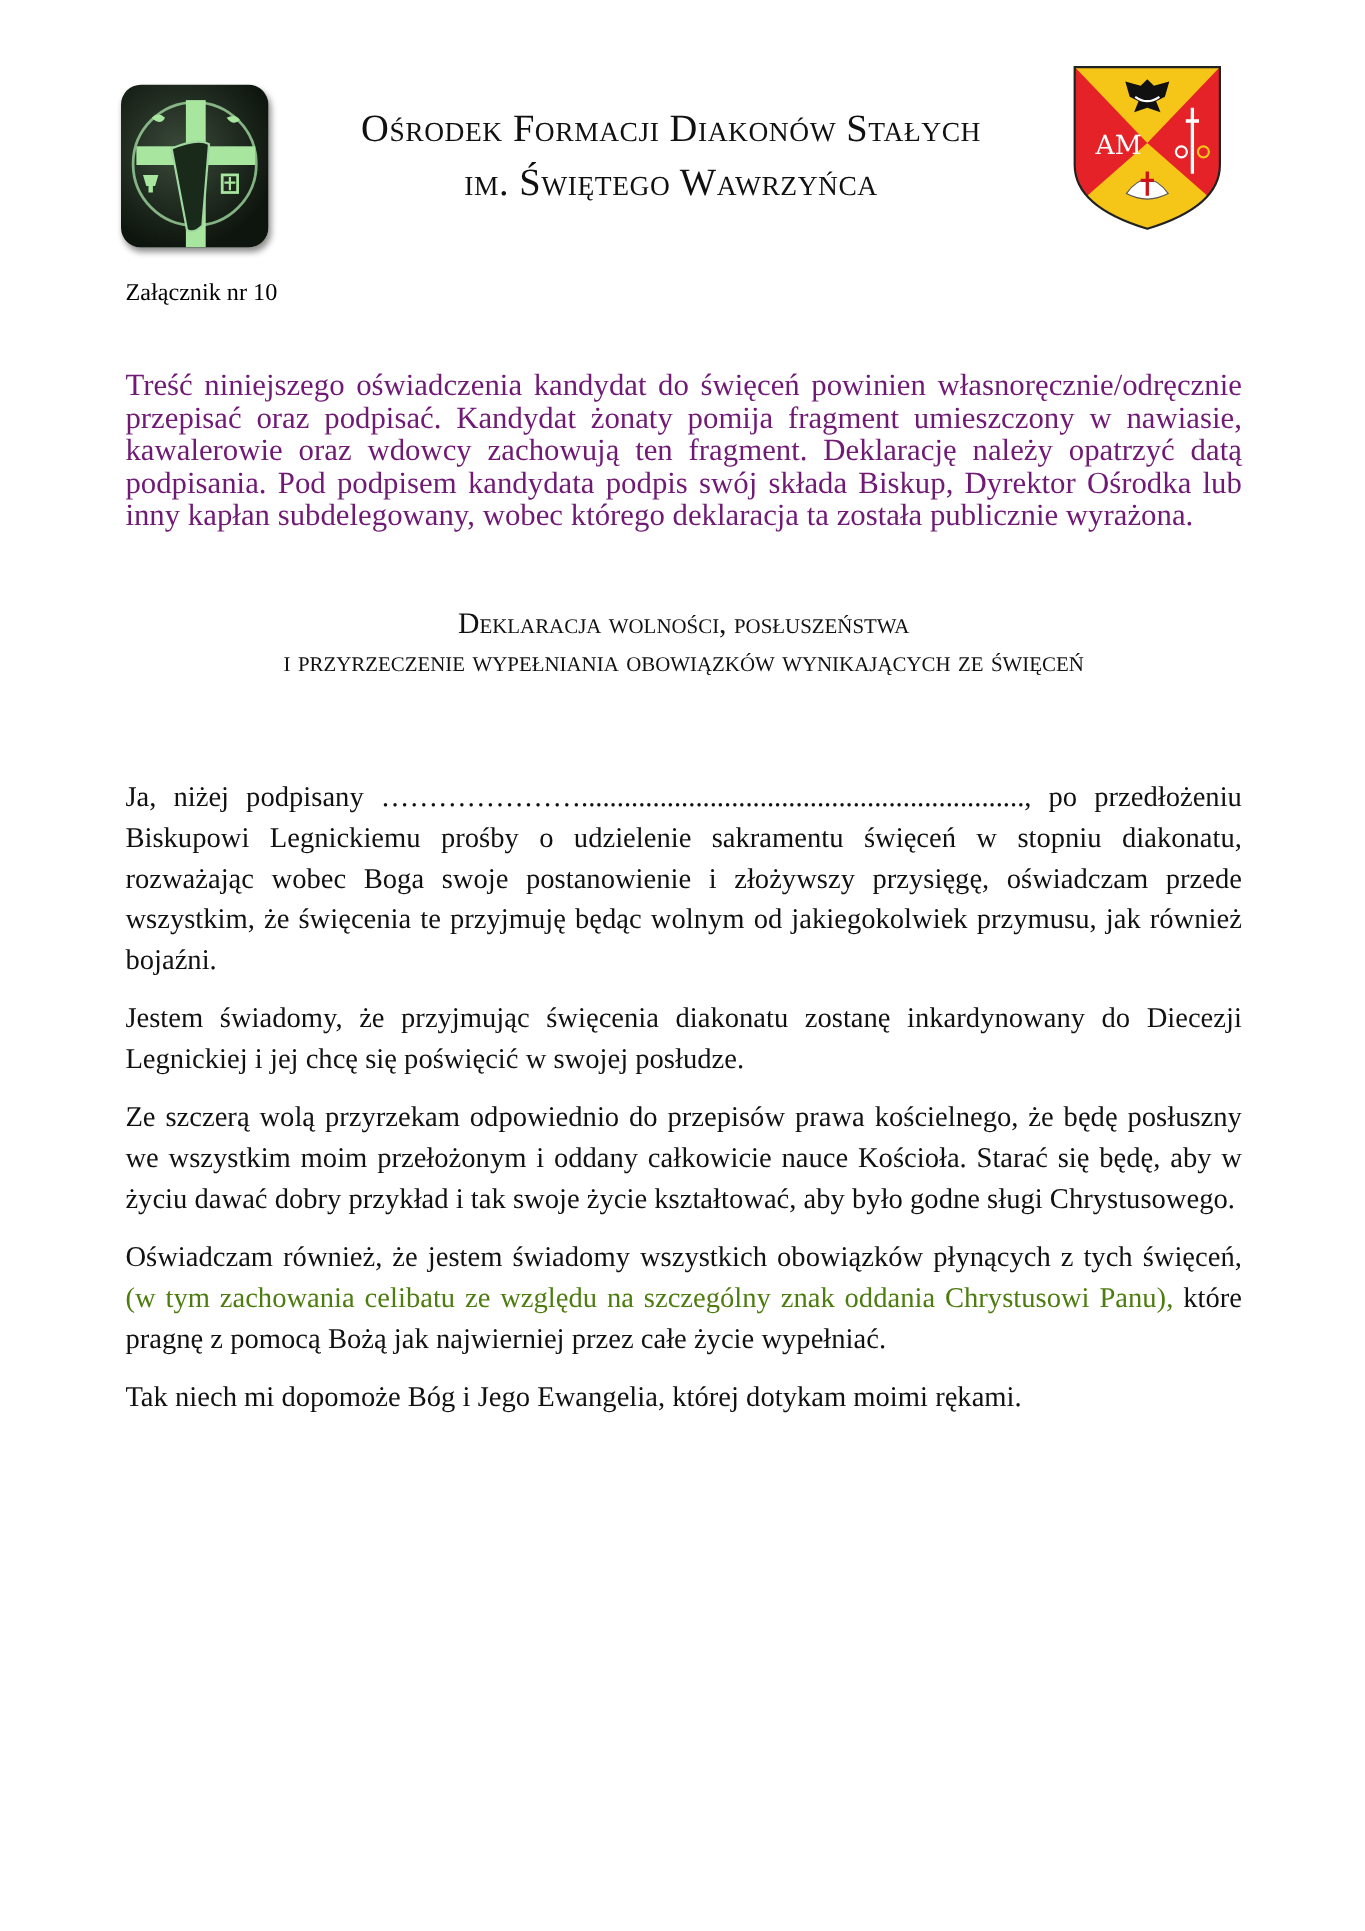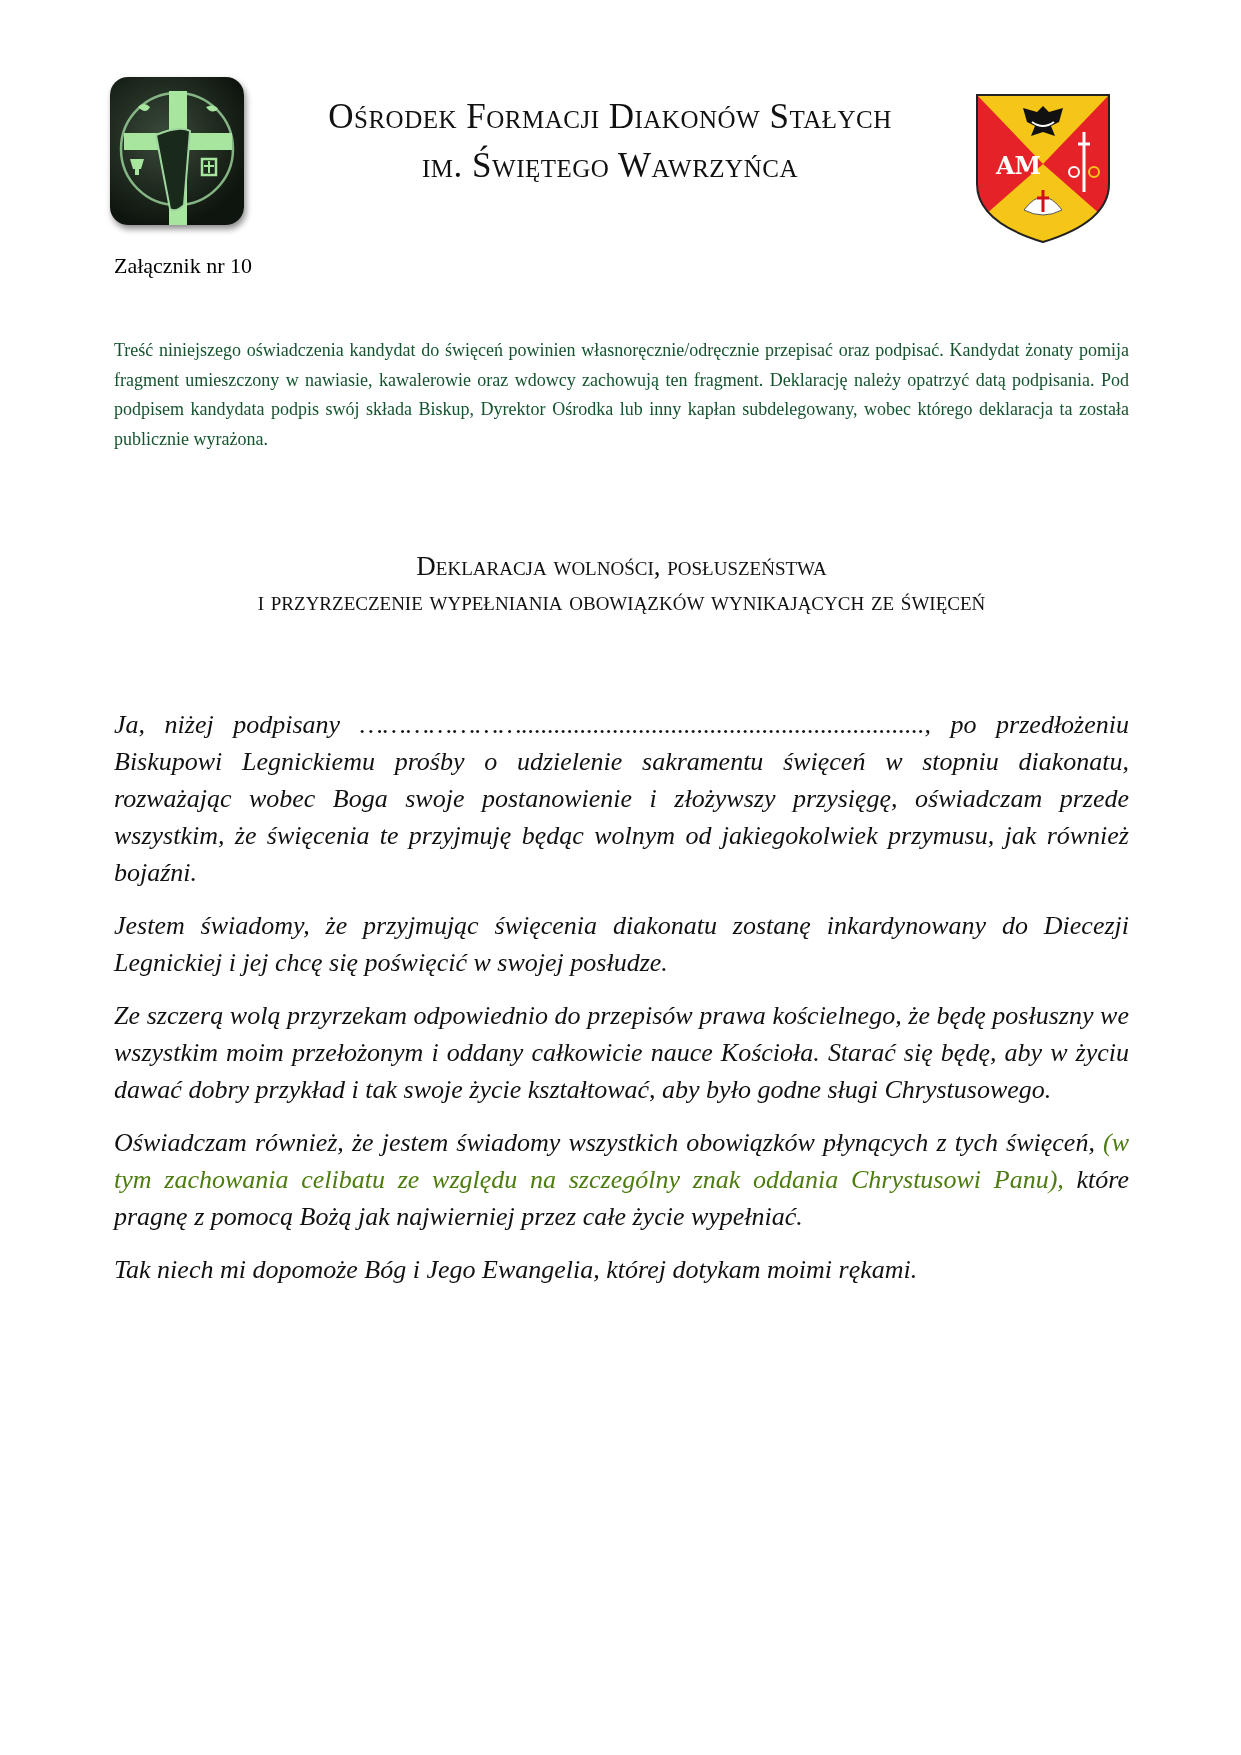--- a/index.html
+++ b/index.html
@@ -1,31 +1,31 @@
 <!DOCTYPE html>
 <html><head>
 <meta charset="utf-8">
 <style>
   html, body { margin: 0; padding: 0; background: #ffffff; }
   body { width: 1241px; height: 1755px; position: relative; overflow: hidden;
          font-family: "Liberation Serif", "DejaVu Serif", serif; color: #111; }
   .logo-left { position: absolute; left: 110px; top: 77px; width: 134px; height: 148px;
                border-radius: 18px; background: radial-gradient(circle at 40% 40%, #3a4a3a, #0e150e 75%);
                box-shadow: 2px 4px 6px rgba(0,0,0,0.45); overflow: hidden; }
-  .logo-right { position: absolute; left: 974px; top: 92px; width: 138px; height: 152px; font-weight: bold; }
+  .logo-right { position: absolute; left: 974px; top: 58px; width: 138px; height: 152px; }
   .header-title { position: absolute; left: 270px; top: 76px; width: 680px; text-align: center;
                   font-size: 35px; line-height: 49px; font-variant: small-caps; letter-spacing: 0.5px; margin-top: 16px; }
   .header-title div { white-space: nowrap; }
   .attachment { position: absolute; left: 114px; top: 253px; font-size: 22px; color: #000000; }
-  .instructions { position: absolute; left: 114px; top: 336px; width: 1015px; font-size: 18px;
-                  line-height: 29.5px; color: #14532d; text-align: justify; }
+  .instructions { position: absolute; left: 114px; top: 336px; width: 1015px; font-size: 28px;
+                  line-height: 29.5px; color: #701a75; text-align: justify; }
   .decl-title { position: absolute; left: 114px; top: 549px; width: 1015px; text-align: center;
                 font-weight: normal; font-variant: small-caps; font-size: 27px; line-height: 35px; }
   .body-text { position: absolute; left: 114px; top: 706px; width: 1015px; font-size: 26px;
-               line-height: 37px; text-align: justify; font-style: italic; }
+               line-height: 37px; text-align: justify; }
   .body-text p { margin: 0 0 16px 0; }
   .red { color: #4d7c0f; }
   .dots { letter-spacing: 0; }
 </style>
 </head>
 <body>
 
 <div class="logo-left">
   <svg width="134" height="148" viewBox="0 0 134 148">
     <circle cx="67" cy="72" r="56" fill="none" stroke="#9fd79f" stroke-width="2.5" opacity="0.8"></circle>

